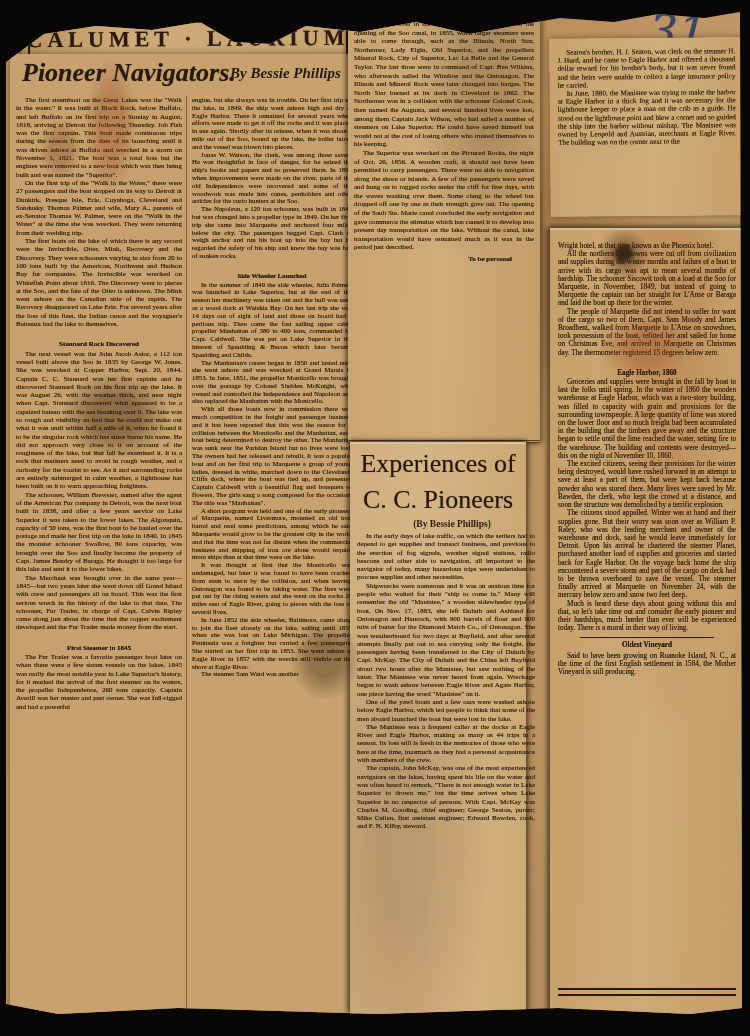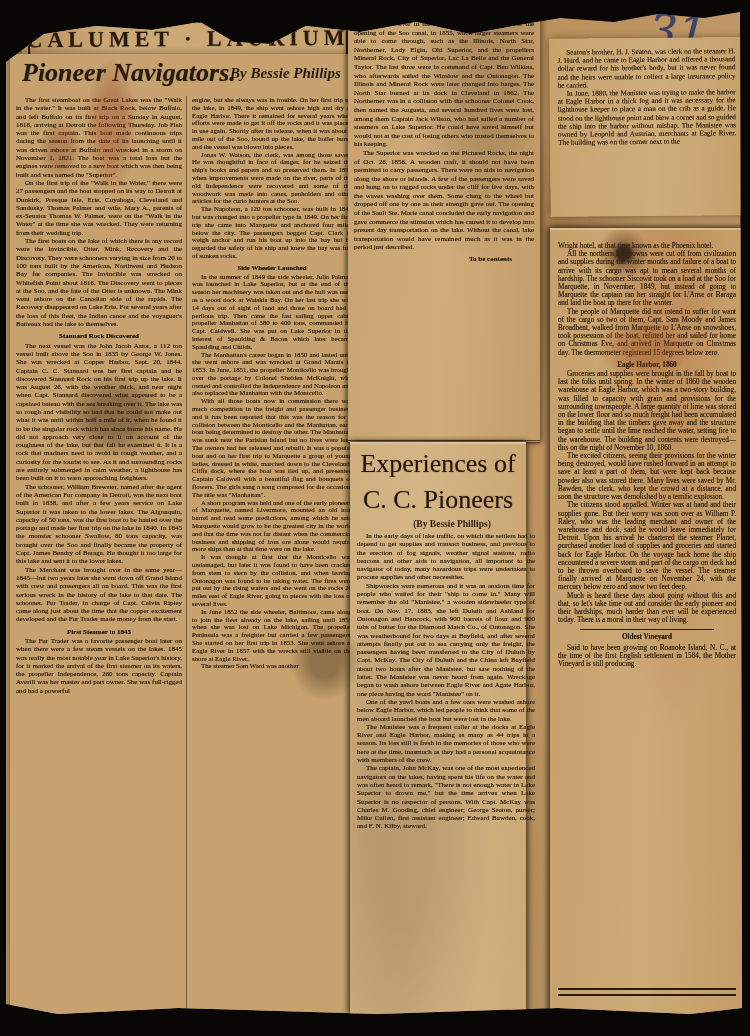--- a/index.html
+++ b/index.html
@@ -57,21 +57,21 @@
     font-size:15px;color:#241a0e;white-space:nowrap;
   }
   
   .col{
     position:absolute;text-align:justify;color:#322515;overflow:hidden;
     text-shadow:0 0 .4px rgba(60,40,18,.85);
   }
   .col p{margin:0;}
   .para{text-indent:9px;}
   .cont{text-indent:0;}
-  .subhead{text-align:center;font-weight:bold;text-indent:0;margin:4px 0 1px !important;color:#281b0c;}
+  .subhead{text-align:center;font-weight:bold;text-indent:0;margin:12px 0 1px !important;color:#281b0c;}
   .ruled{border-top:1.5px solid #2c1c0e;margin:5px 22px 2px !important;padding-top:3px;}
   .tbc{text-align:right;padding-right:22px;font-weight:bold;margin-top:3px !important;}
   .col1{left:16px;top:96px;width:166px;height:914px;font-size:7px;line-height:8.3px;}
   .vrule1{position:absolute;left:186px;top:96px;width:1px;height:912px;background:rgba(45,28,12,.55);}
   .col2{left:192px;top:96px;width:160px;height:914px;font-size:6.8px;line-height:7.8px;}
   .clip-col3top{
     left:348px;top:14px;width:192px;height:426px;
     background:
       radial-gradient(ellipse at 70% 15%, rgba(70,40,15,.22) 0 20px, transparent 70px),
       linear-gradient(92deg,#c9a470,#cfac79 50%,#c49e69);
@@ -176,21 +176,21 @@
       <p class="para">A short program was held and one of the early pioneers of Marquette, named Livermore, mounted an old iron barrel and read some predictions, among which he said Marquette would grow to be the greatest city in the world and that the time was not far distant when the commercial business and shipping of iron ore alone would require more ships than at that time were on the lake.</p>
       <p class="para">It was thought at first that the Monticello was undamaged, but later it was found to have been cracked from stem to stern by the collision, and when leaving Ontonagon was found to be taking water. The fires were put out by the rising waters and she went on the rocks 20 miles east of Eagle River, going to pieces with the loss of several lives.</p>
       <p class="para">In June 1852 the side wheeler, Baltimore, came along to join the fleet already on the lake, sailing until 1855 when she was lost on Lake Michigan. The propeller Peninsula was a freighter but carried a few passengers. She started on her first trip in 1853. She went ashore at Eagle River in 1857 with the wrecks still visible on the shore at Eagle River.</p>
       <p class="para">The steamer Sam Ward was another</p>
     </div>
 
   <div class="clip clip-col3top">
     <div class="col col3top">
         <p class="para cont">or three times over in the two years she ran previous to the opening of the Soo canal, in 1855, when larger steamers were able to come through, such as the Illinois, North Star, Northerner, Lady Elgin, Old Superior, and the propellers Mineral Rock, City of Superior, Lac La Belle and the General Taylor. The last three were in command of Capt. Ben Wilkins, who afterwards sailed the Winslow and the Ontonagon. The Illinois and Mineral Rock were later changed into barges. The North Star burned at its dock in Cleveland in 1862. The Northerner was in a collision with the schooner Colonel Cook, then named the Augusta, and several hundred lives were lost, among them Captain Jack Wilson, who had sailed a number of steamers on Lake Superior. He could have saved himself but would not at the cost of losing others who trusted themselves to his keeping.</p>
         <p class="para">The Superior was wrecked on the Pictured Rocks, the night of Oct. 26, 1856. A wooden craft, it should not have been permitted to carry passengers. There were no aids to navigation along the shore or islands. A few of the passengers were saved and hung on to ragged rocks under the cliff for five days, with the waves washing over them. Some clung to the wheel but dropped off one by one as their strength gave out. The opening of the Sault Ste. Marie canal concluded the early navigation and gave commerce the stimulus which has caused it to develop into present day transportation on the lake. Without the canal, lake transportation would have remained much as it was in the period just described.</p>
-        <p class="tbc">To be contents</p>
+        <p class="tbc">To be personal</p>
       </div>
   </div>
 
   <div class="clip clip-exp">
     <div class="exp-title">Experiences of</div>
     <div class="exp-title">C. C. Pioneers</div>
     <div class="exp-byline">(By Bessie Phillips)</div>
     <div class="col exp-body" style="position:absolute;">
         <p class="para">In the early days of lake traffic, on which the settlers had to depend to get supplies and transact business, and previous to the erection of fog signals, weather signal stations, radio beacons and other aids to navigation, all important to the navigator of today, many hazardous trips were undertaken to procure supplies and other necessities.</p>
         <p class="para">Shipwrecks were numerous and it was an anxious time for people who waited for their "ship to come in." Many will remember the old "Manistee," a wooden sidewheeler type of boat. On Nov. 17, 1883, she left Duluth and Ashland for Ontonagon and Hancock, with 900 barrels of flour and 900 tubs of butter for the Diamond Match Co., of Ontonagon. She was weatherbound for two days at Bayfield, and after several attempts finally put out to sea carrying only the freight, the passengers having been transferred to the City of Duluth by Capt. McKay. The City of Duluth and the China left Bayfield about two hours after the Manistee, but saw nothing of the latter. The Manistee was never heard from again. Wreckage began to wash ashore between Eagle River and Agate Harbor, one piece having the word "Manistee" on it.</p>

